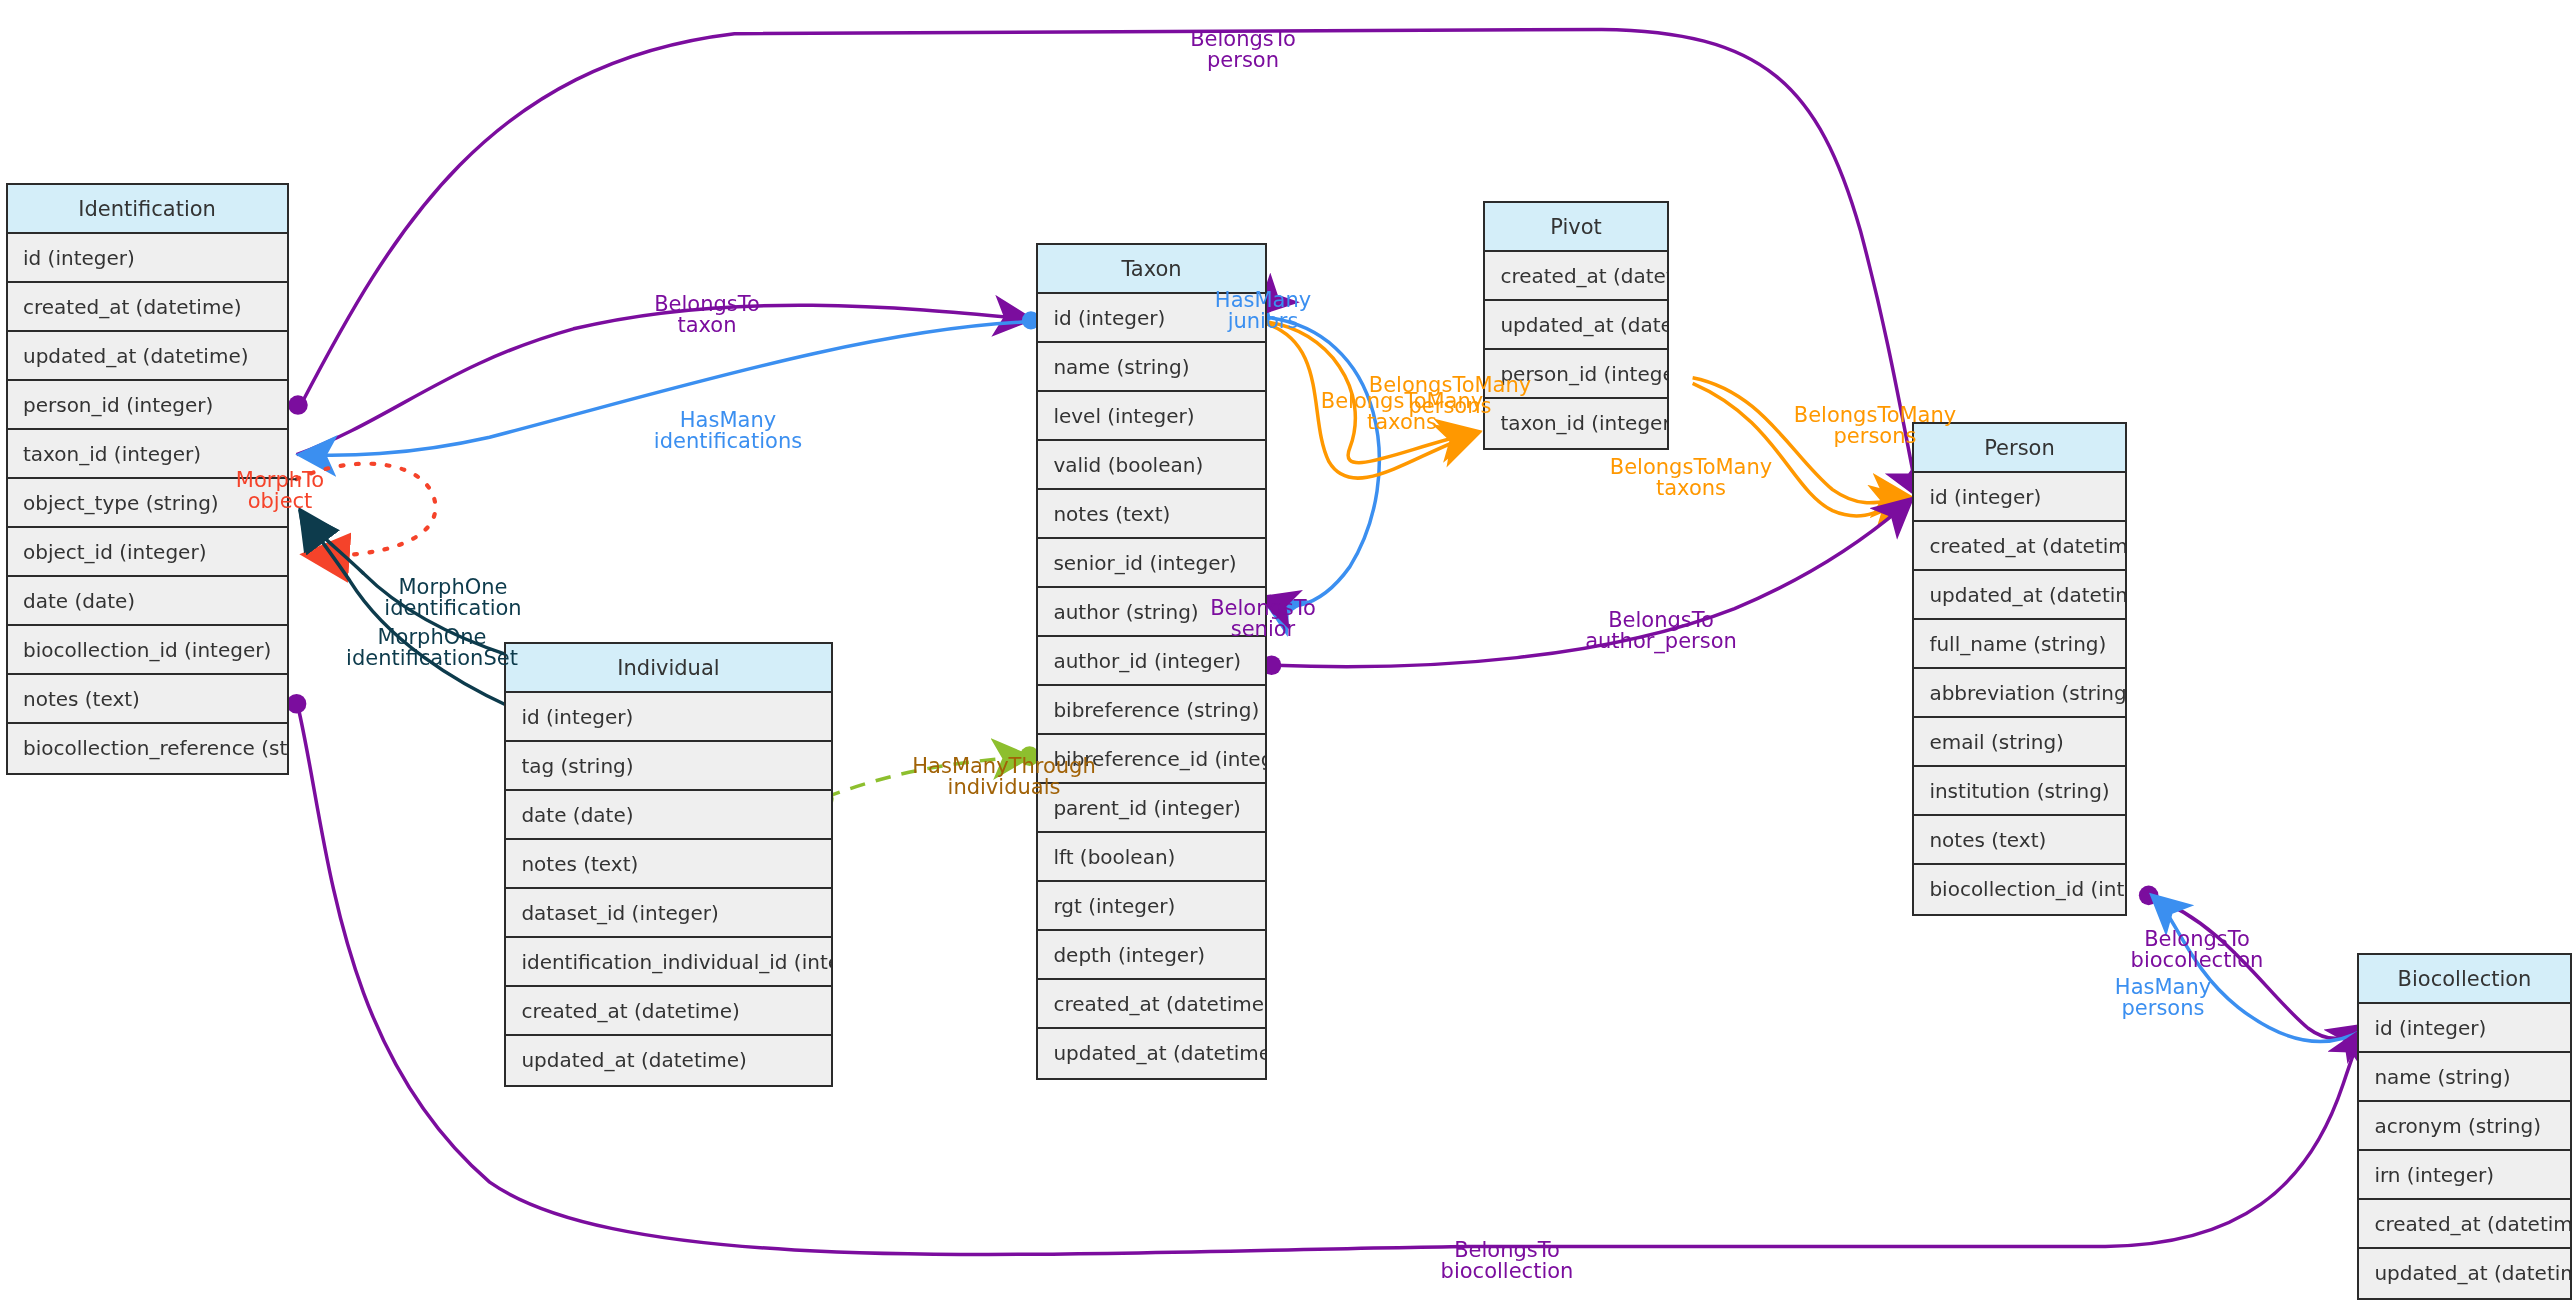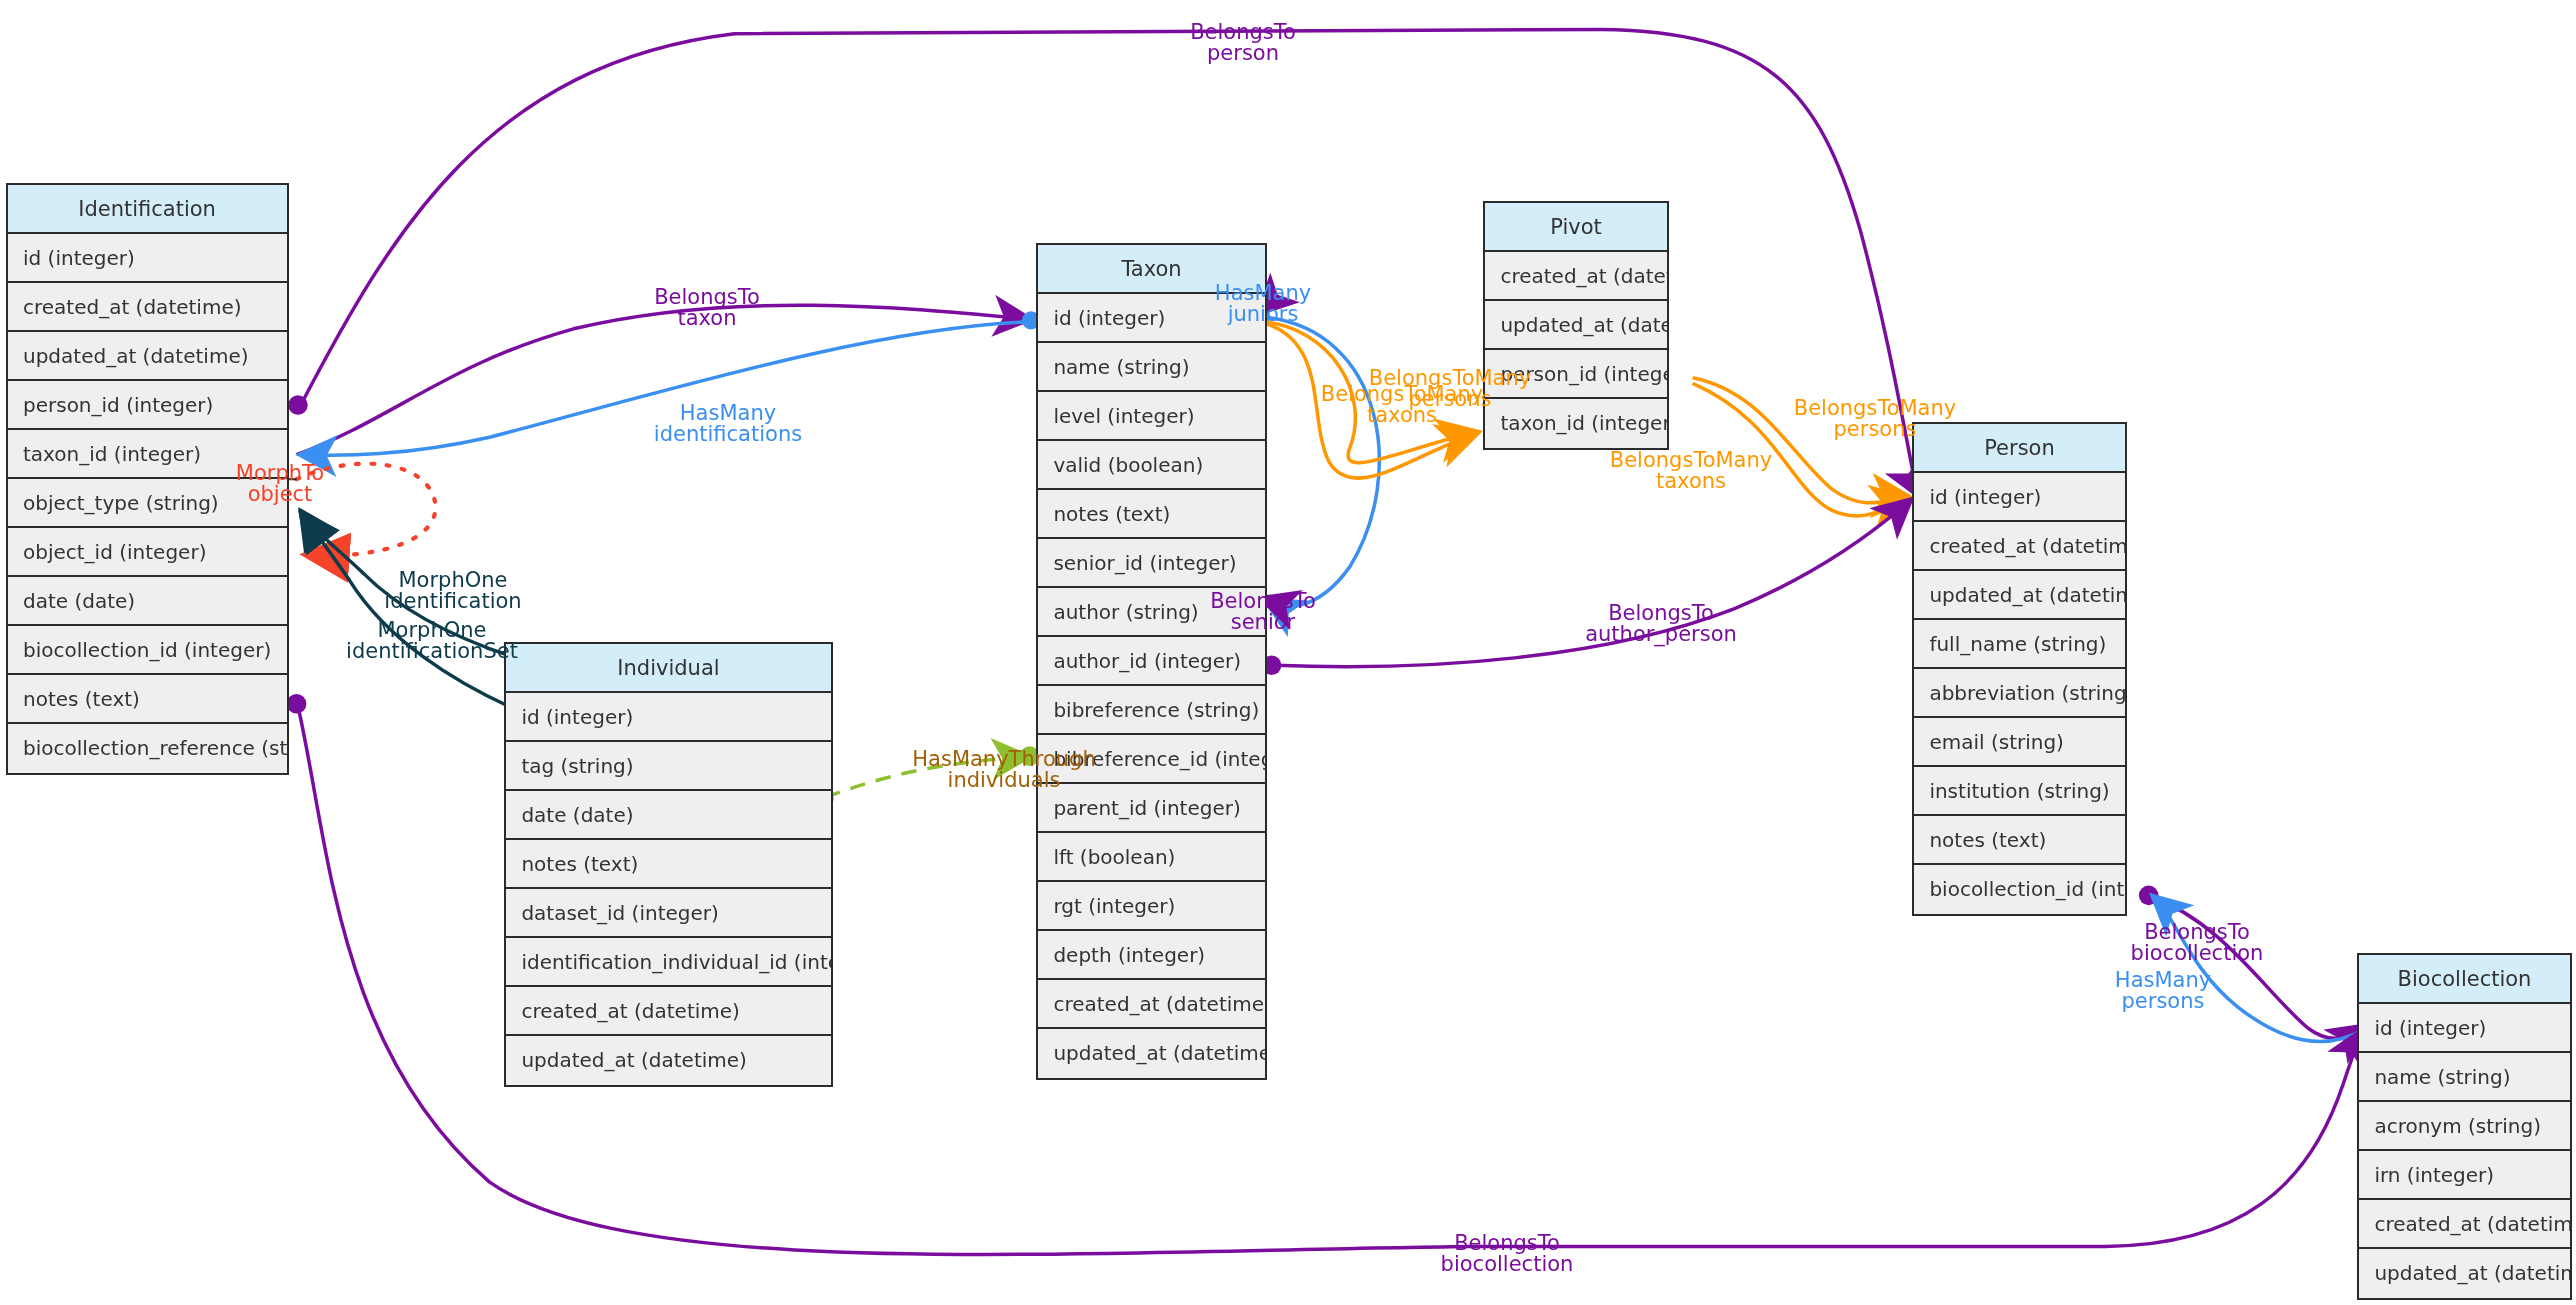--- a/index.html
+++ b/index.html
@@ -15,20 +15,21 @@
   .entity .ent-row{
      height:49px;line-height:49px;border-bottom:2.1px solid #2b2b2b;
      font-size:20px;color:#333;padding-left:15.4px;box-sizing:border-box;
      white-space:nowrap;overflow:hidden;
   }
   .entity .ent-row:last-child{border-bottom:none;}
   .edge-label{
      position:absolute;text-align:center;line-height:1.02;
      font-size:21px;white-space:pre;pointer-events:none;
      transform:translate(-50%,-50%);
+     margin-top:7px;
   }
 </style>
 </head>
 <body>
 
 <div id="canvas">
 
   <svg id="wires" viewBox="0 0 3683 1867" xmlns="http://www.w3.org/2000/svg">
     <defs>
       <marker id="arrPurple" markerWidth="13" markerHeight="13" refX="10" refY="6" orient="auto">

